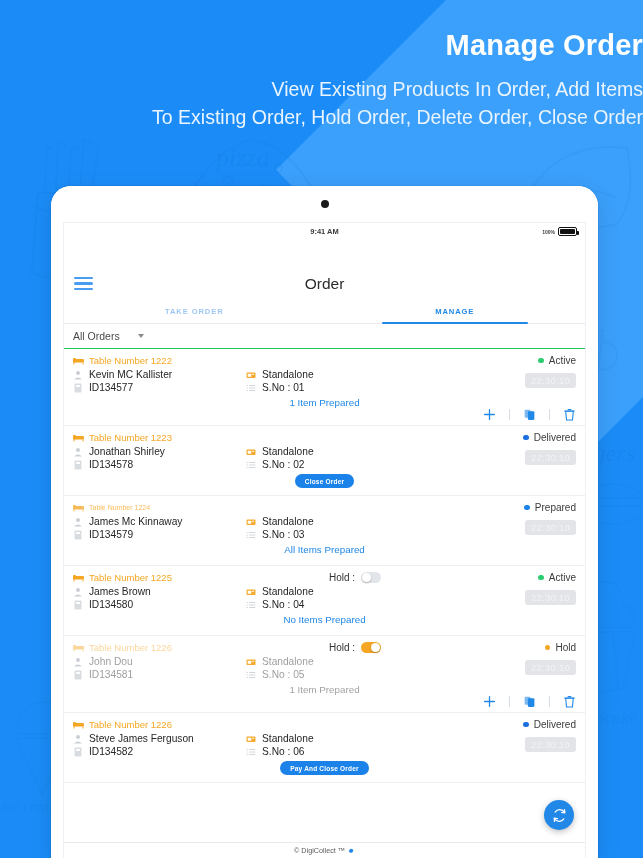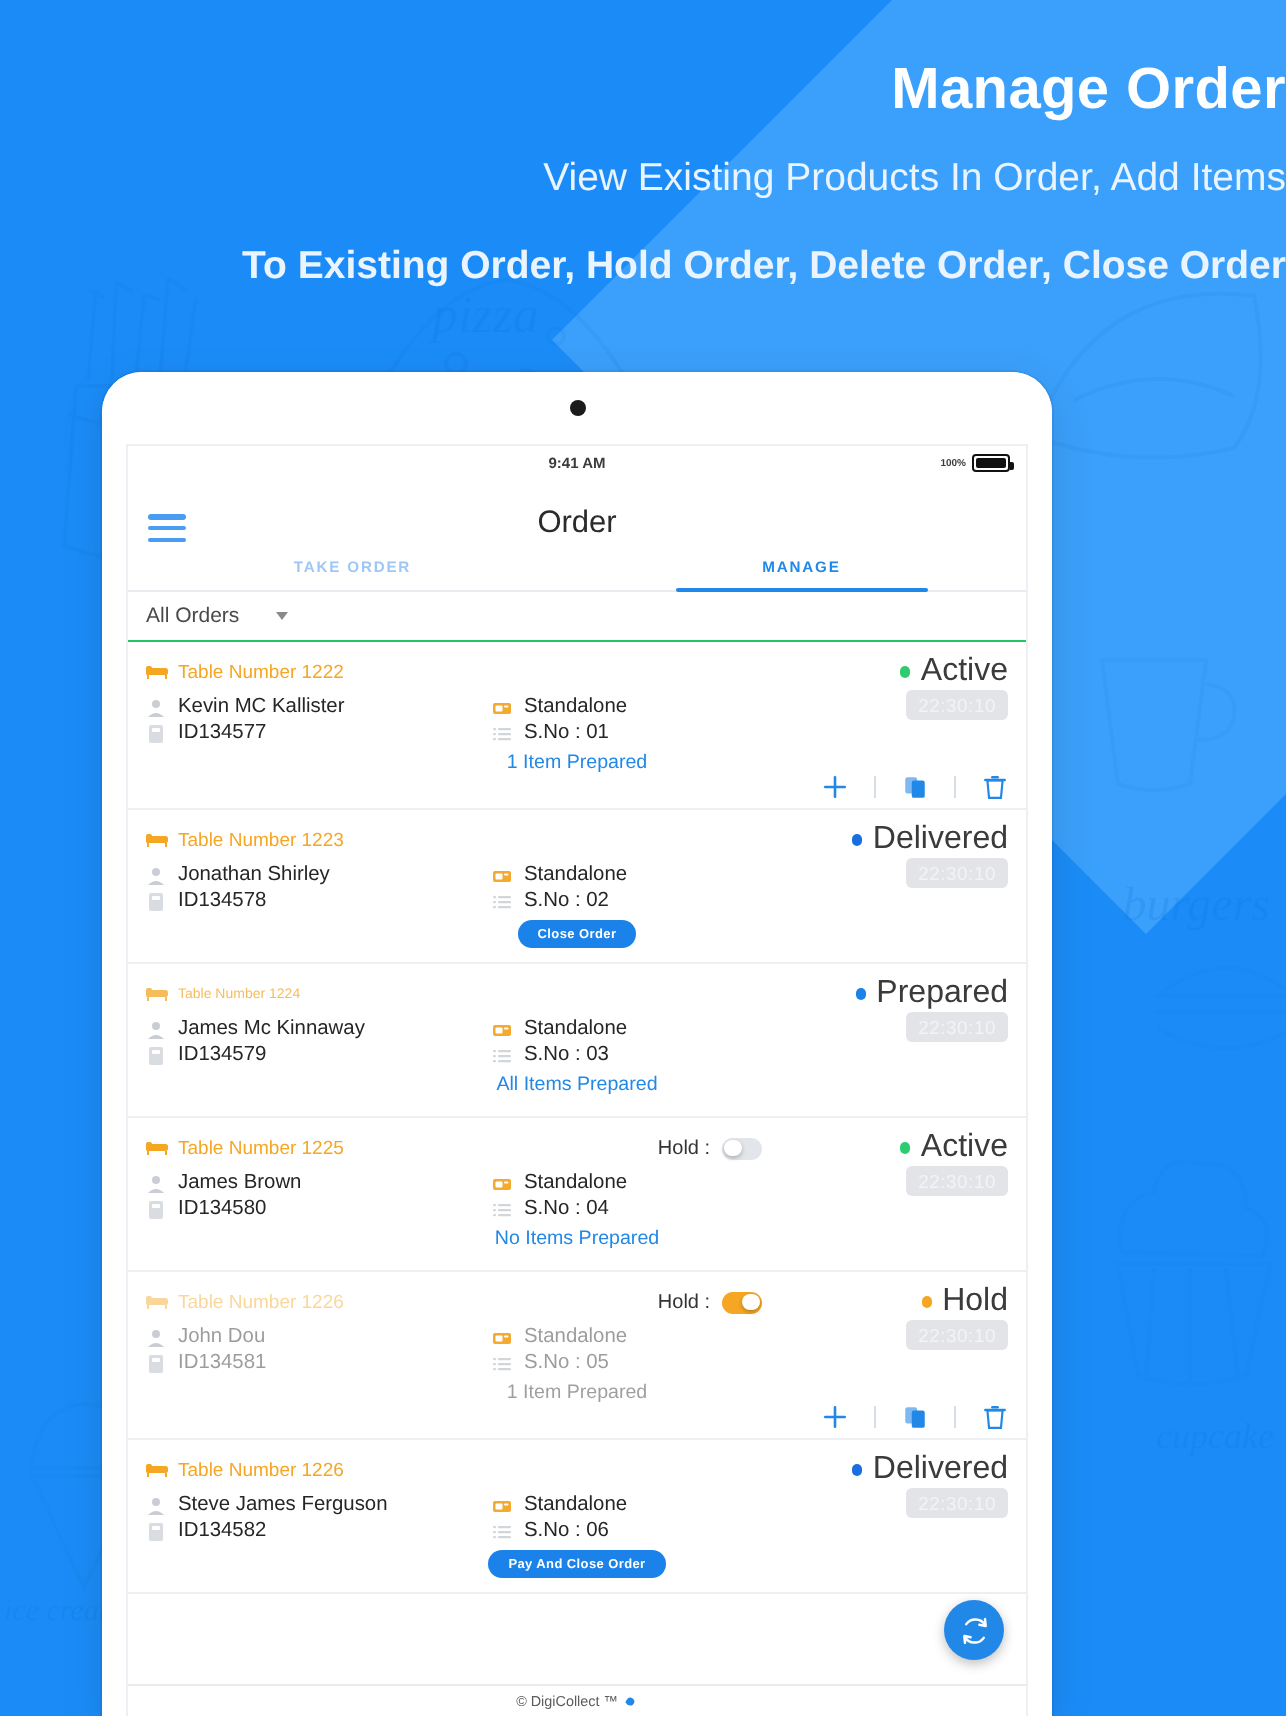--- a/index.html
+++ b/index.html
@@ -52,21 +52,21 @@
     line-height:1.45;
     margin-top:12px;
     font-weight:400;
     white-space:nowrap;
   }
 
   
   .tablet {
     position:absolute;
     left:51px; top:186px;
-    width:475px; height:672px;
+    width:547px; height:672px;
     background:#ffffff;
     border-radius:20px 20px 0 0;
     box-shadow:0 0 0 1px rgba(0,0,0,.05), 0 6px 22px rgba(0,0,0,.12);
     overflow:hidden;
     z-index:6;
     display:flex;
     flex-direction:column;
   }
   .bezel-top {
     height:36px; flex:0 0 36px;
@@ -105,24 +105,25 @@
   }
   .battery::after{
     content:""; position:absolute; right:-3px; top:2.5px;
     width:2px;height:4px;background:#111;border-radius:0 1px 1px 0;
   }
   .battery i { display:block; height:100%; width:100%; background:#111; border-radius:1px; }
 
   
   .appbar {
     height:31px; flex:0 0 31px;
-    display:flex; align-items:flex-end;
+    display:flex; align-items:center;
     padding:0 10px;
     position:relative;
     background:#fff;
+    margin-top:28px;
   }
   .hamburger { display:flex; flex-direction:column; gap:3.5px; cursor:pointer; }
   .hamburger span { display:block; width:19px; height:2.2px; background:#4a9bf2; border-radius:2px; }
   .appbar-title {
     position:absolute; left:0; right:0; text-align:center;
     font-size:15.5px; color:#2b2b2b; font-weight:400;
   }
 
   
   .tabs {
@@ -193,21 +194,21 @@
   .toggle i {
     position:absolute; top:1.2px; left:1.4px;
     width:8.6px;height:8.6px;border-radius:50%;
     background:#fff; box-shadow:0 1px 2px rgba(0,0,0,.25);
   }
   .toggle.on { background:#f5a623; }
   .toggle.on i { left:auto; right:1.4px; }
 
   .status {
     margin-left:auto; display:flex; align-items:center; gap:5px;
-    font-size:16px; color:#3b3b3b;
+    font-size:10px; color:#3b3b3b;
   }
   .dot { width:5.5px;height:5.5px;border-radius:50%; }
 
   .grid {
     display:grid;
     grid-template-columns: 173px 1fr;
     row-gap:2px;
     margin-top:3px;
   }
   .f-item { display:flex; align-items:center; gap:6px; }
@@ -325,21 +326,21 @@
     <g fill="none" stroke="#0d6ccb" stroke-width="2" opacity=".4">
       <path d="M18 30 H70 L62 92 Q44 98 26 92 Z"></path>
       <path d="M70 42 Q86 44 84 58 Q82 70 66 70"></path>
     </g>
   </svg>
 </div>
 
 <div class="headings">
   <div class="h-title">Manage Order</div>
   <div class="h-sub">View Existing Products In Order, Add Items</div>
-  <div class="h-sub" style="margin-top:16px;font-weight:bold;">To Existing Order, Hold Order, Delete Order, Close Order</div>
+  <div class="h-sub" style="margin-top:0;">To Existing Order, Hold Order, Delete Order, Close Order</div>
 </div>
 
 <div class="tablet">
   <div class="bezel-top">
     <div class="camera"></div>
   </div>
 
   <div class="screen">
 
     <div class="statusbar">

